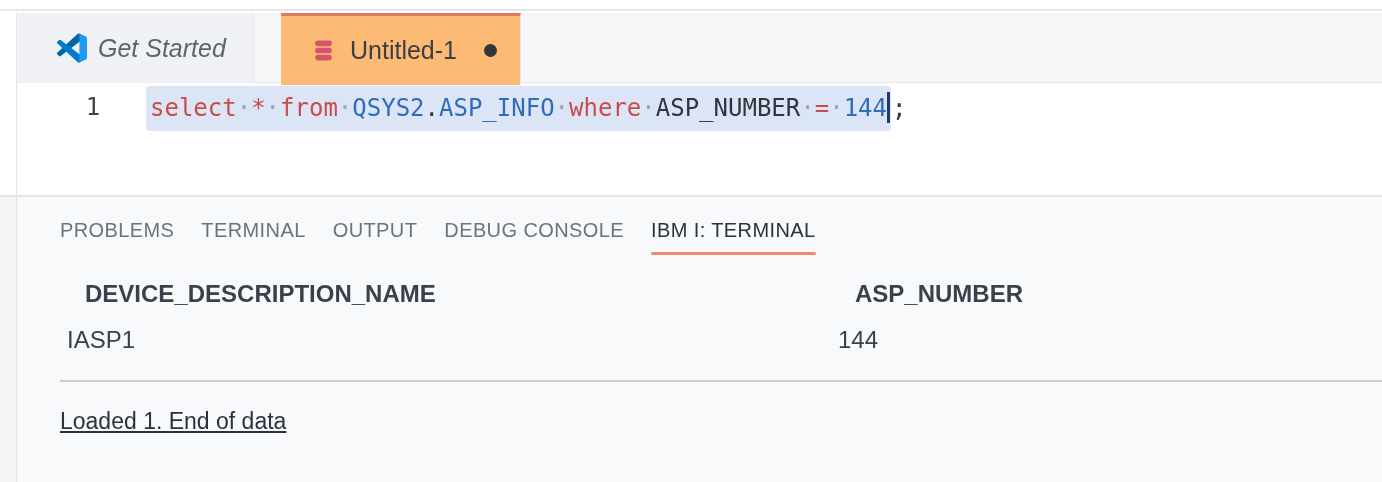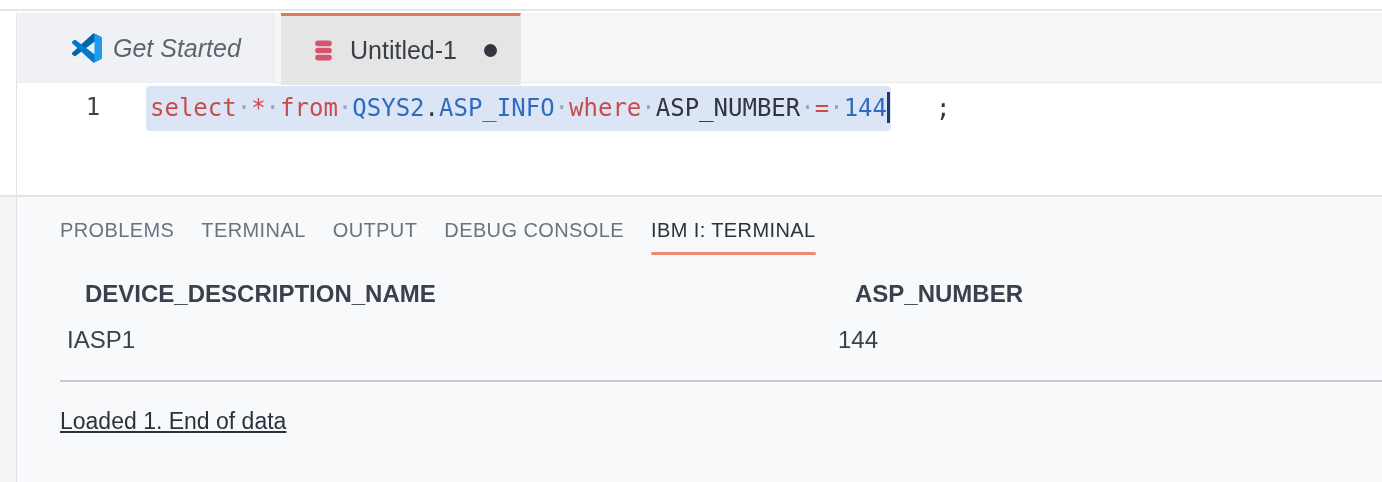--- a/index.html
+++ b/index.html
@@ -6,32 +6,32 @@
   body { background:#ffffff; font-family:"Liberation Sans", sans-serif; }
   .screen { position:relative; width:1382px; height:482px; background:#ffffff; overflow:hidden; }
 
   
   .top-strip { position:absolute; left:0; top:0; width:1382px; height:11px; background:#ffffff; border-bottom:2px solid #e6e7ea; }
   .tab-bar { position:absolute; left:17px; top:13px; width:1365px; height:70px; background:#f5f6f8; border-bottom:1px solid #e6e7ea; }
   .v-border { position:absolute; left:16px; top:13px; width:1px; height:469px; background:#e2e3e7; z-index:4; }
   .left-sliver { position:absolute; left:0; top:197px; width:16px; height:285px; background:#f3f4f6; }
 
   .tab { position:absolute; display:flex; align-items:center; z-index:2; cursor:default; }
-  .tab-get-started { left:18px; top:13px; width:256px; height:70px; background:#f0f1f4; border-right:1px solid #e4e5e8; padding-left:54px; gap:11px; }
+  .tab-get-started { left:18px; top:13px; width:236px; height:70px; background:#f0f1f4; border-right:1px solid #e4e5e8; padding-left:39px; gap:11px; }
   .tab-get-started .tab-label { font-style:italic; font-size:25px; color:#5c6470; }
-  .tab-untitled { left:281px; top:13px; width:240px; height:72px; background:#e5e5e5; border-top:3px solid var(--accent-tab); border-right:1px solid #e7e8ea; padding-left:30px; gap:14px; z-index:3; }
+  .tab-untitled { left:281px; top:13px; width:240px; height:72px; background:#fdba74; border-top:3px solid var(--accent-tab); border-right:1px solid #e7e8ea; padding-left:30px; gap:14px; z-index:3; }
   .tab-untitled .tab-label { font-size:25px; color:#383f47; }
   .dirty-dot { width:13px; height:13px; border-radius:50%; background:#33363d; margin-left:13px; }
 
   
   .editor { position:absolute; left:0; top:85px; width:1382px; height:110px; background:#ffffff; }
   .line-number { position:absolute; left:82px; top:8px; width:22px; text-align:center;
                  font-family:"DejaVu Sans Mono", monospace; font-size:24px; color:#3f444b; }
   .code-line { position:absolute; left:146px; top:1px; display:flex; align-items:center;
-               font-family:"DejaVu Sans Mono", monospace; font-size:24px; white-space:pre;gap:44px; }
+               font-family:"DejaVu Sans Mono", monospace; font-size:24px; white-space:pre; }
   .sel { display:inline-flex; align-items:center; background:var(--sel-bg); border-radius:4px; padding:6px 1px 8px 4px; }
   .tok-kw { color:var(--kw); }
   .tok-id { color:var(--id); }
   .tok-pl { color:var(--pl); }
   .tok-ws { color:#96a5bf; }
   .caret { display:inline-block; width:3px; height:31px; background:#22386f; }
   .after-sel { color:var(--pl); padding-left:1px; }
 
   
   .panel { position:absolute; left:0; top:195px; width:1382px; height:287px; background:#f8f9fb; border-top:2px solid #e3e4e8; }

